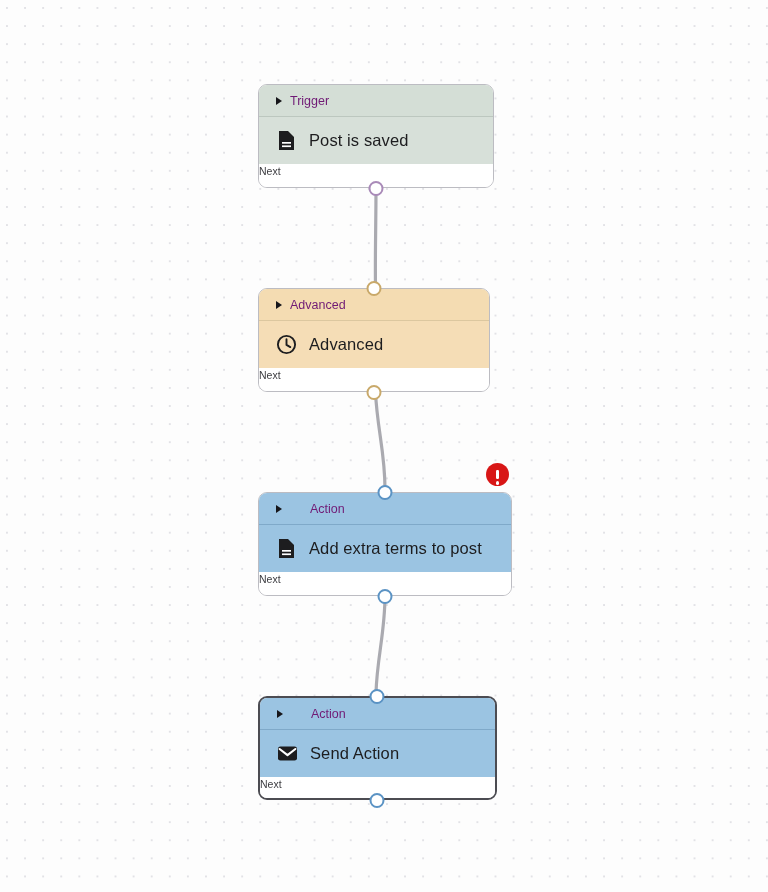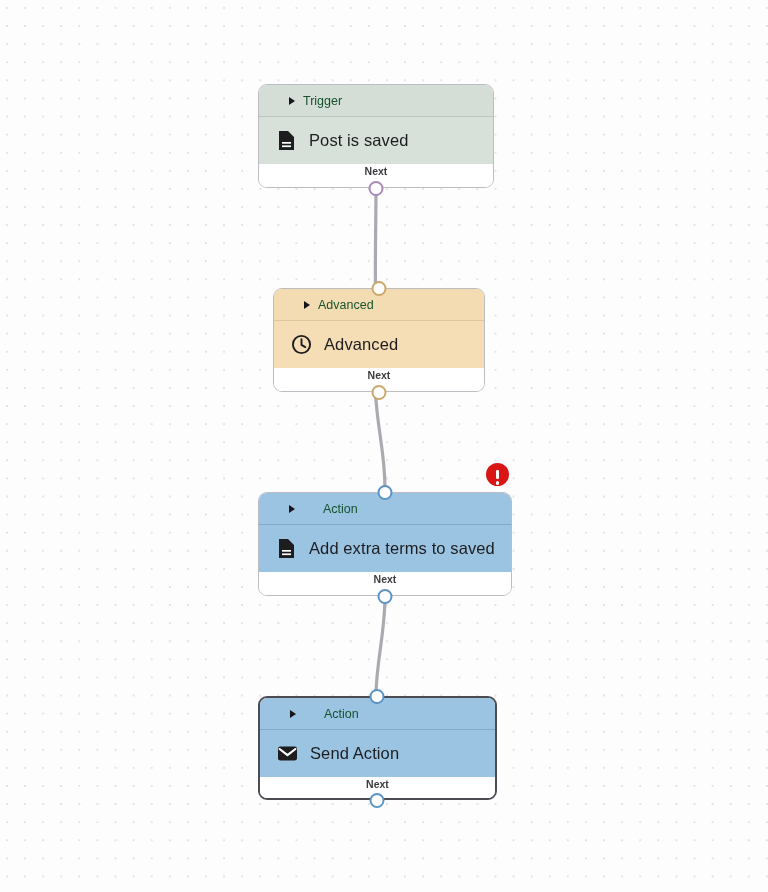--- a/index.html
+++ b/index.html
@@ -61,23 +61,23 @@
     background: #ffffff;
   }
   .node.selected .node-inner {
     border: 2px solid #4c4c52;
   }
 
   .node-header {
     display: flex;
     align-items: center;
     height: 31px;
-    padding-left: 30px;
+    padding-left: 17px;
     font-size: 12.5px;
-    color: #14532d;
+    color: #701a75;
     box-sizing: border-box;
     text-align: right;
   }
   .disclosure {
     display: inline-block;
     width: 0;
     height: 0;
     border-left: 6.5px solid #16161a;
     border-top: 4.6px solid transparent;
     border-bottom: 4.6px solid transparent;
@@ -108,24 +108,22 @@
     font-size: 16.5px;
     color: #1d1d1f;
     white-space: nowrap;
     letter-spacing: 0.1px;
   }
   .node-footer {
     height: 23px;
     background: #ffffff;
     display: flex;
     align-items: flex-start;
-    justify-content: center;
     box-sizing: border-box;
     padding-top: 1px;
-    font-weight: bold;
   }
   .node-footer span {
     font-size: 10.5px;
     color: #3c3c40;
   }
 
   
   .theme-trigger .node-header { background: #d4ded6; }
   .theme-trigger .node-body   { background: #d7e0d9; }
   .theme-trigger .node-divider{ background: #bcc7bf; }
@@ -213,21 +211,21 @@
         </span>
         <span class="node-title">Post is saved</span>
       </div>
       <div class="node-footer">
         <span>Next</span>
       </div>
     </div>
     <div class="port bottom port-purple"></div>
   </div>
 
-  <div class="node theme-advanced" style="left:273px; top:288px; width:212px; height:104px;">
+  <div class="node theme-advanced" style="left:258px; top:288px; width:232px; height:104px;">
     <div class="node-inner">
       <div class="node-header">
         <span class="disclosure"></span>
         <span>Advanced</span>
       </div>
       <div class="node-divider"></div>
       <div class="node-body">
         <span class="node-icon">
           <svg width="21" height="21" viewBox="0 0 21 21">
             <circle cx="10.5" cy="10.5" r="8.6" fill="none" stroke="#1d1d1f" stroke-width="1.9"></circle>
@@ -252,21 +250,21 @@
       </div>
       <div class="node-divider"></div>
       <div class="node-body">
         <span class="node-icon">
           <svg width="19" height="21" viewBox="0 0 19 21">
             <path d="M2 1 H11 L17 7 V20 H2 Z" fill="#1d1d1f"></path>
             <rect x="5" y="12" width="9" height="1.7" fill="#ffffff"></rect>
             <rect x="5" y="15.4" width="9" height="1.7" fill="#ffffff"></rect>
           </svg>
         </span>
-        <span class="node-title">Add extra terms to saved</span>
+        <span class="node-title">Add extra terms to post</span>
       </div>
       <div class="node-footer">
         <span>Next</span>
       </div>
     </div>
     <div class="port top port-blue" style="left:127px;"></div>
     <div class="port bottom port-blue" style="left:127px;"></div>
   </div>
 
   <div class="error-badge" style="left:486px; top:463px;">

